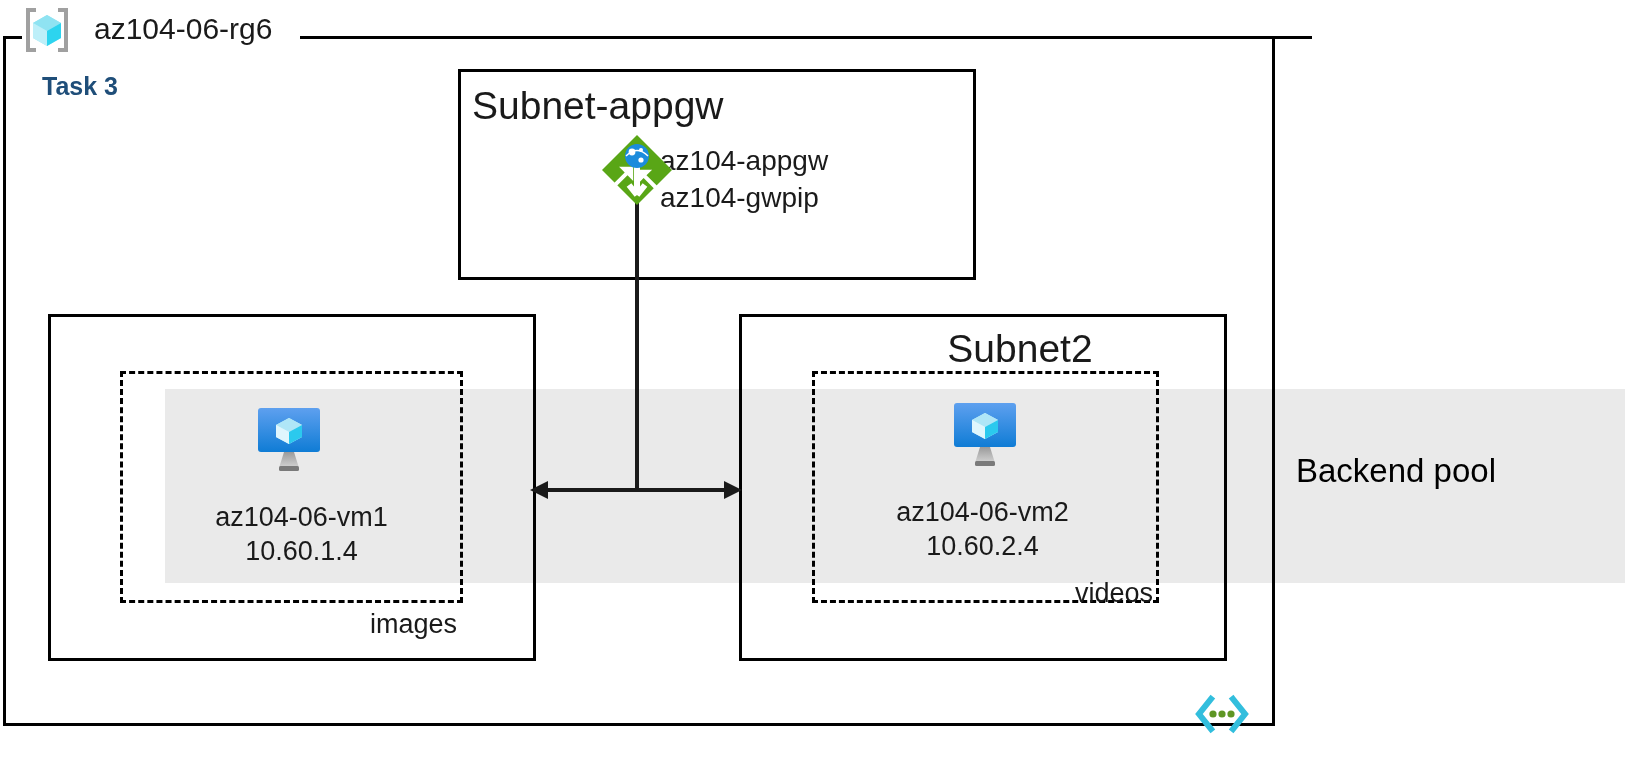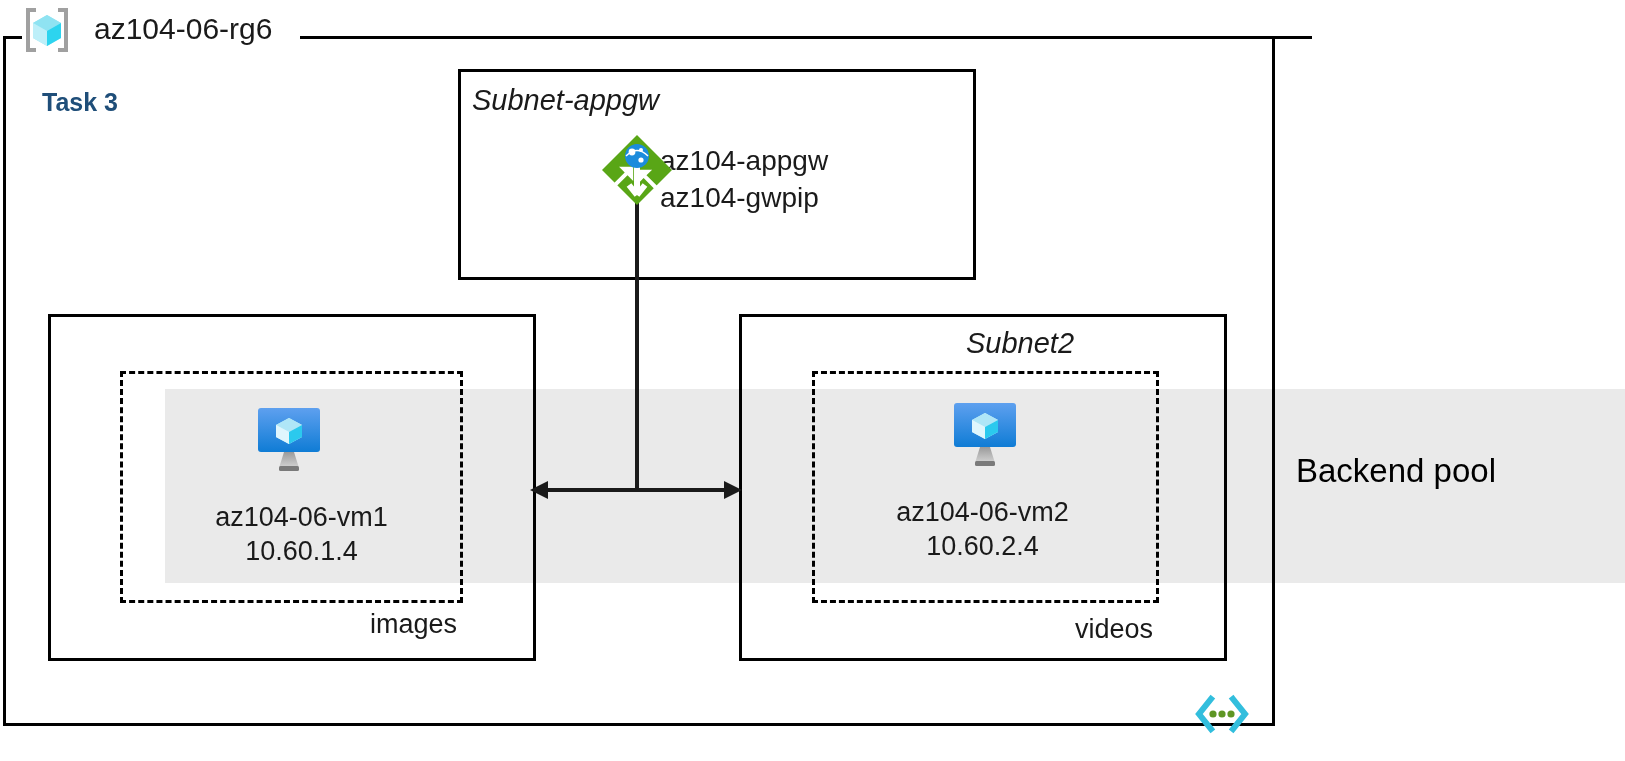--- a/index.html
+++ b/index.html
@@ -63,44 +63,43 @@
     font-size: 30px;
     color: #1a1a1a;
     white-space: nowrap;
     z-index: 8;
     margin-left: 8px;
   }
 
   
   #task-label {
     left: 42px;
-    top: 88px;
+    top: 72px;
     font-size: 25px;
     font-weight: bold;
     white-space: nowrap;
     z-index: 6;
   }
 
   
   .subnet-box {
     border: 3px solid #000000;
     background: transparent;
     z-index: 3;
   }
   #subnet-appgw-box { left: 458px; top: 69px;  width: 512px; height: 205px; }
   #subnet1-box      { left: 48px;  top: 314px; width: 482px; height: 341px; }
   #subnet2-box      { left: 739px; top: 314px; width: 482px; height: 341px; }
 
   .subnet-title {
     position: absolute;
-    font-size: 29px;
-    color: #1a1a1a;
-    white-space: nowrap;
-    z-index: 6;
-    font-style: italic;
+    font-size: 39px;
+    color: #1a1a1a;
+    white-space: nowrap;
+    z-index: 6;
   }
   #subnet-appgw-title { left: 472px; top: 84px; }
   #subnet1-title { left: 48px; top: 327px; width: 482px; text-align: center; }
   #subnet2-title { left: 739px; top: 327px; width: 482px; text-align: center; margin-left: 40px; }
 
   
   .dashed-box {
     border: 3px dashed #000000;
     background: transparent;
     z-index: 5;
@@ -129,21 +128,21 @@
   
   .tier-caption {
     position: absolute;
     font-size: 27px;
     color: #1a1a1a;
     text-align: right;
     white-space: nowrap;
     z-index: 6;
   }
   #caption-images { left: 120px; top: 609px; width: 337px; }
-  #caption-videos { left: 812px; top: 614px; width: 341px; }
+  #caption-videos { left: 812px; top: 578px; width: 341px; }
 
   
   #appgw-icon { left: 600px; top: 133px; width: 74px; height: 74px; z-index: 7; }
   #appgw-text {
     left: 660px;
     top: 142px;
     font-size: 28px;
     line-height: 37px;
     color: #1a1a1a;
     white-space: nowrap;

